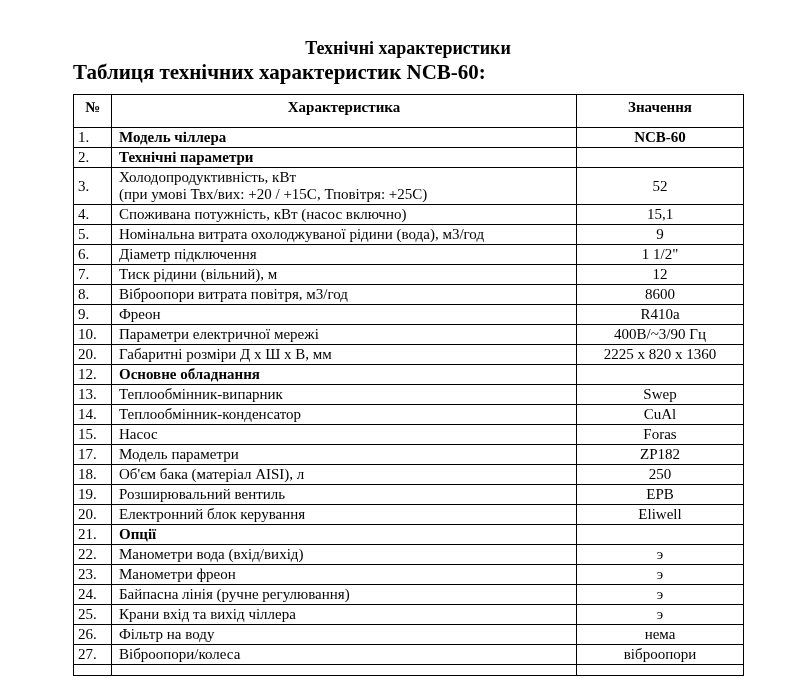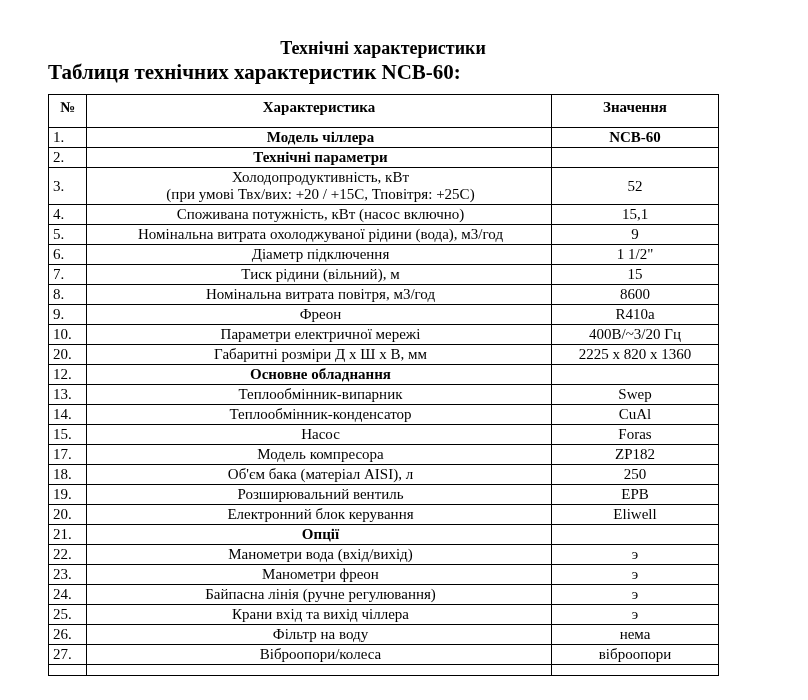--- a/index.html
+++ b/index.html
@@ -7,21 +7,21 @@
     padding: 0;
     background: #ffffff;
     width: 808px;
     height: 700px;
     overflow: hidden;
     font-family: "Liberation Serif", serif;
     color: #000000;
   }
   .content {
     padding-top: 37px;
-    margin-left: 48px;
+    margin-left: 73px;
     width: 670px;
   }
   .title {
     font-size: 18px;
     font-weight: bold;
     text-align: center;
     margin: 0;
     line-height: 22px;
   }
   .subtitle {
@@ -55,21 +55,21 @@
   .spec-table td {
     line-height: 17px;
     padding: 1px 4px;
     vertical-align: middle;
   }
   td.cell-num {
     text-align: left;
     padding-left: 4px;
   }
   td.cell-characteristic {
-    text-align: center;
+    text-align: left;
     padding-left: 7px;
     white-space: pre-line;
   }
   td.cell-value {
     text-align: center;
   }
   tr.bold-row td.cell-characteristic,
   tr.bold-row td.cell-value {
     font-weight: bold;
   }
@@ -126,36 +126,36 @@
           <td class="cell-value">9</td>
         </tr>
         <tr>
           <td class="cell-num">6.</td>
           <td class="cell-characteristic">Діаметр підключення</td>
           <td class="cell-value">1 1/2"</td>
         </tr>
         <tr>
           <td class="cell-num">7.</td>
           <td class="cell-characteristic">Тиск рідини (вільний), м</td>
-          <td class="cell-value">15</td>
+          <td class="cell-value">12</td>
         </tr>
         <tr>
           <td class="cell-num">8.</td>
-          <td class="cell-characteristic">Номінальна витрата повітря, м3/год</td>
+          <td class="cell-characteristic">Віброопори витрата повітря, м3/год</td>
           <td class="cell-value">8600</td>
         </tr>
         <tr>
           <td class="cell-num">9.</td>
           <td class="cell-characteristic">Фреон</td>
           <td class="cell-value">R410a</td>
         </tr>
         <tr>
           <td class="cell-num">10.</td>
           <td class="cell-characteristic">Параметри електричної мережі</td>
-          <td class="cell-value">400В/~3/20 Гц</td>
+          <td class="cell-value">400В/~3/90 Гц</td>
         </tr>
         <tr>
           <td class="cell-num">20.</td>
           <td class="cell-characteristic">Габаритні розміри Д х Ш х В, мм</td>
           <td class="cell-value">2225 х 820 х 1360</td>
         </tr>
         <tr class="bold-row">
           <td class="cell-num">12.</td>
           <td class="cell-characteristic">Основне обладнання</td>
           <td class="cell-value"></td>
@@ -170,21 +170,21 @@
           <td class="cell-characteristic">Теплообмінник-конденсатор</td>
           <td class="cell-value">CuAl</td>
         </tr>
         <tr>
           <td class="cell-num">15.</td>
           <td class="cell-characteristic">Насос</td>
           <td class="cell-value">Foras</td>
         </tr>
         <tr>
           <td class="cell-num">17.</td>
-          <td class="cell-characteristic">Модель компресора</td>
+          <td class="cell-characteristic">Модель параметри</td>
           <td class="cell-value">ZP182</td>
         </tr>
         <tr>
           <td class="cell-num">18.</td>
           <td class="cell-characteristic">Об'єм бака (матеріал AISI), л</td>
           <td class="cell-value">250</td>
         </tr>
         <tr>
           <td class="cell-num">19.</td>
           <td class="cell-characteristic">Розширювальний вентиль</td>

